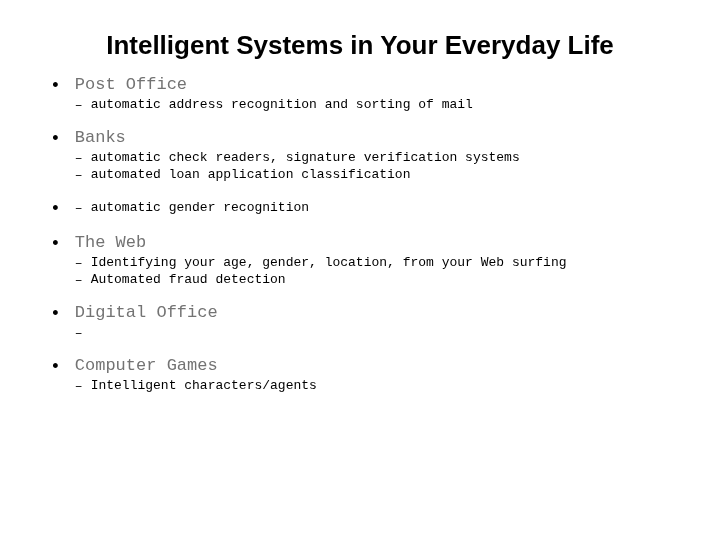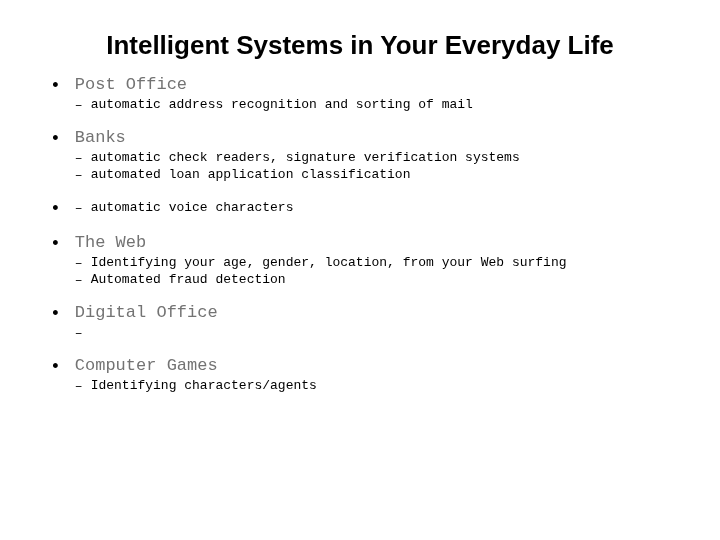--- a/index.html
+++ b/index.html
@@ -127,21 +127,21 @@
             </li>
           </ul>
         </div>
       </li>
       <li class="main-item">
         <span class="bullet">•</span>
         <div class="item-content">
           <ul class="sub-list">
             <li class="sub-item">
               <span class="dash">–</span>
-              <span class="sub-text">automatic voice characters</span>
+              <span class="sub-text">automatic gender recognition</span>
             </li>
           </ul>
         </div>
       </li>
       <li class="main-item">
         <span class="bullet">•</span>
         <div class="item-content">
           <span class="item-label">The Web</span>
           <ul class="sub-list">
             <li class="sub-item">
@@ -166,19 +166,19 @@
           </ul>
         </div>
       </li>
       <li class="main-item">
         <span class="bullet">•</span>
         <div class="item-content">
           <span class="item-label">Computer Games</span>
           <ul class="sub-list">
             <li class="sub-item">
               <span class="dash">–</span>
-              <span class="sub-text">Identifying characters/agents</span>
+              <span class="sub-text">Intelligent characters/agents</span>
             </li>
           </ul>
         </div>
       </li>
     </ul>
 </div>
 
 </body></html>

